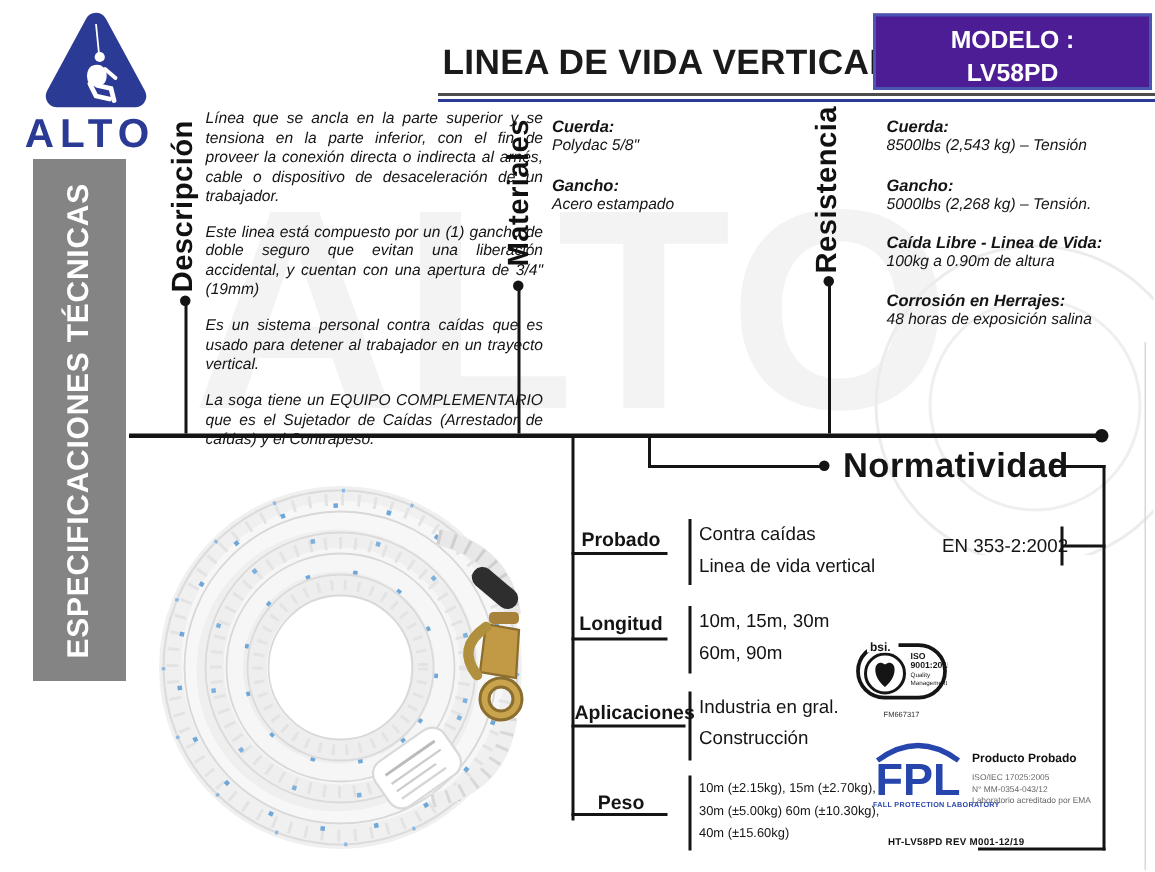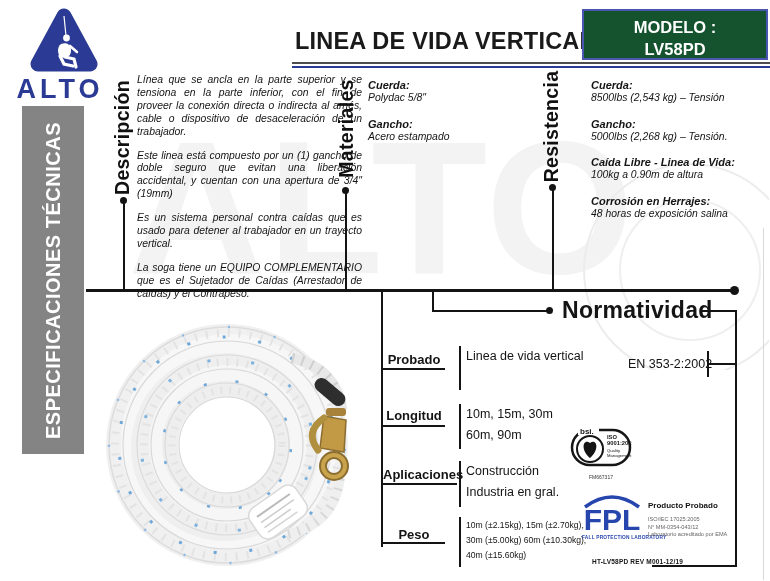--- a/index.html
+++ b/index.html
@@ -8,21 +8,21 @@
   .abs{position:absolute;}
   .hline{position:absolute;background:#141414;}
   .vline{position:absolute;background:#141414;}
   .dot{position:absolute;background:#141414;border-radius:50%;}
   .vlabel{position:absolute;display:flex;align-items:center;justify-content:center;}
   .vlabel>span{transform:rotate(-90deg);white-space:nowrap;font-weight:700;font-size:19.5px;letter-spacing:.3px;color:#111;}
   .wordmark{font-weight:800;font-size:27px;letter-spacing:4px;color:#2b3a94;text-align:center;}
   .sidebar{background:#848484;display:flex;align-items:center;justify-content:center;}
   .sidebar span{transform:rotate(-90deg);white-space:nowrap;color:#fff;font-weight:700;font-size:20px;letter-spacing:.5px;}
   .title{font-weight:800;font-size:23.5px;letter-spacing:.2px;color:#1a1a1a;white-space:nowrap;}
-  .modelbox{background:#14532d;border:2px solid #4a56b0;color:#fff;text-align:center;
+  .modelbox{background:#4c1d95;border:2px solid #4a56b0;color:#fff;text-align:center;
             font-weight:700;font-size:16.5px;line-height:1.35;padding-top:5px;box-sizing:border-box;}
   .watermark{font-weight:800;font-size:190px;color:#f3f3f3;letter-spacing:2px;line-height:1;z-index:0;}
   .content{z-index:1;}
   .desc{font-size:10.4px;line-height:12.9px;}
   .desc p{margin:0 0 11px 0;text-align:justify;font-style:italic;}
   .item{margin-bottom:13px;font-style:italic;}
   .item .nm{font-weight:700;font-size:11px;}
   .item .vl{font-size:10.4px;margin-top:1px;line-height:12.5px;}
   .normhead{font-weight:800;font-size:23px;letter-spacing:.3px;white-space:nowrap;}
   .tlabel{position:absolute;font-weight:700;font-size:13px;text-align:center;white-space:nowrap;}
@@ -132,37 +132,38 @@
   <div class="abs content normhead" style="left:562px;top:297px;">Normatividad</div>
   <div class="hline content" style="left:702px;top:310px;width:35px;height:2px;"></div>
   <div class="vline content" style="left:735px;top:310px;width:2px;height:257px;"></div>
 
   <div class="vline content" style="left:381px;top:291px;width:2px;height:256px;"></div>
 
   <div class="tlabel content" style="left:383px;top:352px;width:62px;">Probado</div>
   <div class="hline content" style="left:381px;top:368px;width:64px;height:2px;"></div>
   <div class="vline content" style="left:459px;top:346px;width:2px;height:44px;"></div>
   <div class="tval content" style="left:466px;top:346px;">
+    <div>Contra caídas</div>
     <div>Linea de vida vertical</div>
   </div>
 
   <div class="tlabel content" style="left:383px;top:408px;width:62px;">Longitud</div>
   <div class="hline content" style="left:381px;top:425px;width:64px;height:2px;"></div>
   <div class="vline content" style="left:459px;top:404px;width:2px;height:45px;"></div>
   <div class="tval content" style="left:466px;top:404px;">
     <div>10m, 15m, 30m</div>
     <div>60m, 90m</div>
   </div>
 
   <div class="tlabel content" style="left:383px;top:467px;width:74px;">Aplicaciones</div>
   <div class="hline content" style="left:381px;top:483px;width:76px;height:2px;"></div>
   <div class="vline content" style="left:459px;top:461px;width:2px;height:46px;"></div>
   <div class="tval content" style="left:466px;top:461px;">
+    <div>Industria en gral.</div>
     <div>Construcción</div>
-    <div>Industria en gral.</div>
   </div>
 
   <div class="tlabel content" style="left:383px;top:527px;width:62px;">Peso</div>
   <div class="hline content" style="left:381px;top:542px;width:64px;height:2px;"></div>
   <div class="vline content" style="left:459px;top:517px;width:2px;height:50px;"></div>
   <div class="tval-sm content" style="left:466px;top:518px;">
     <div>10m (±2.15kg), 15m (±2.70kg),</div>
     <div>30m (±5.00kg) 60m (±10.30kg),</div>
     <div>40m (±15.60kg)</div>
   </div>

